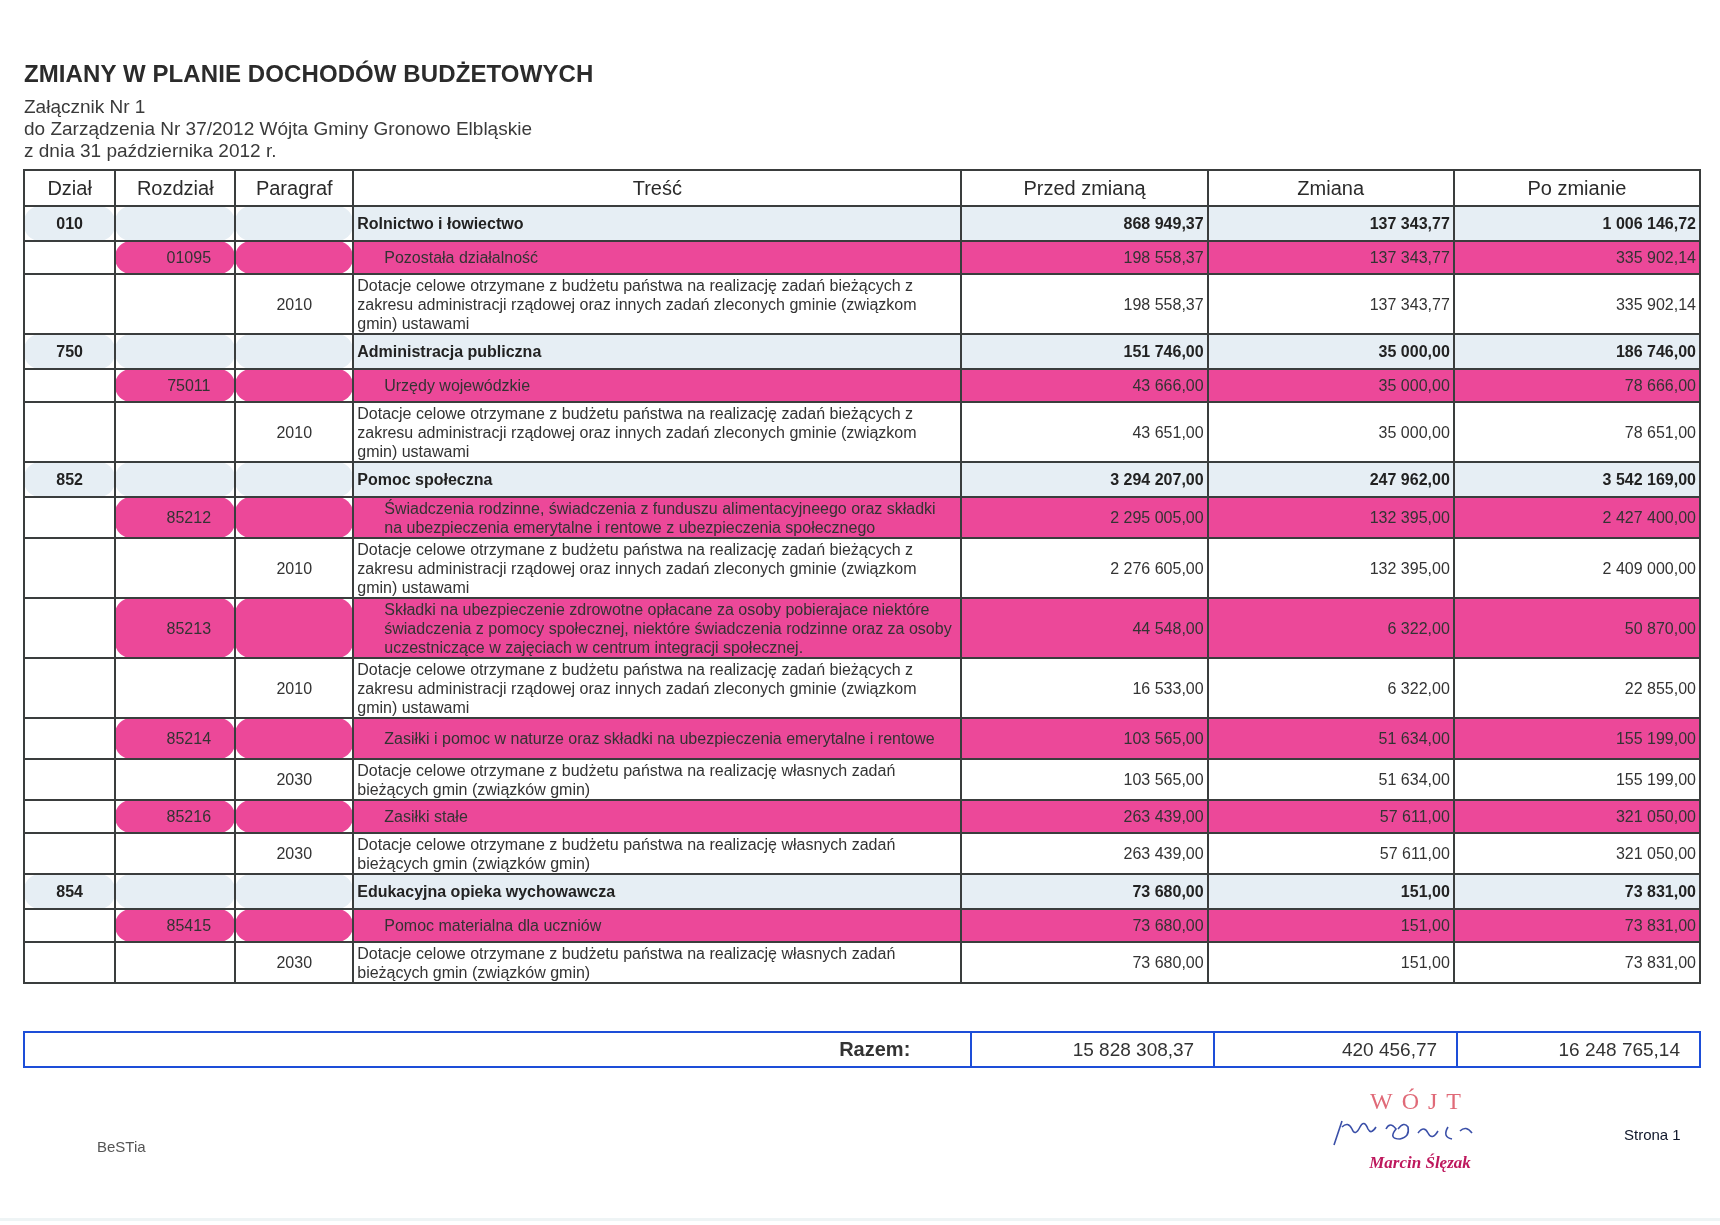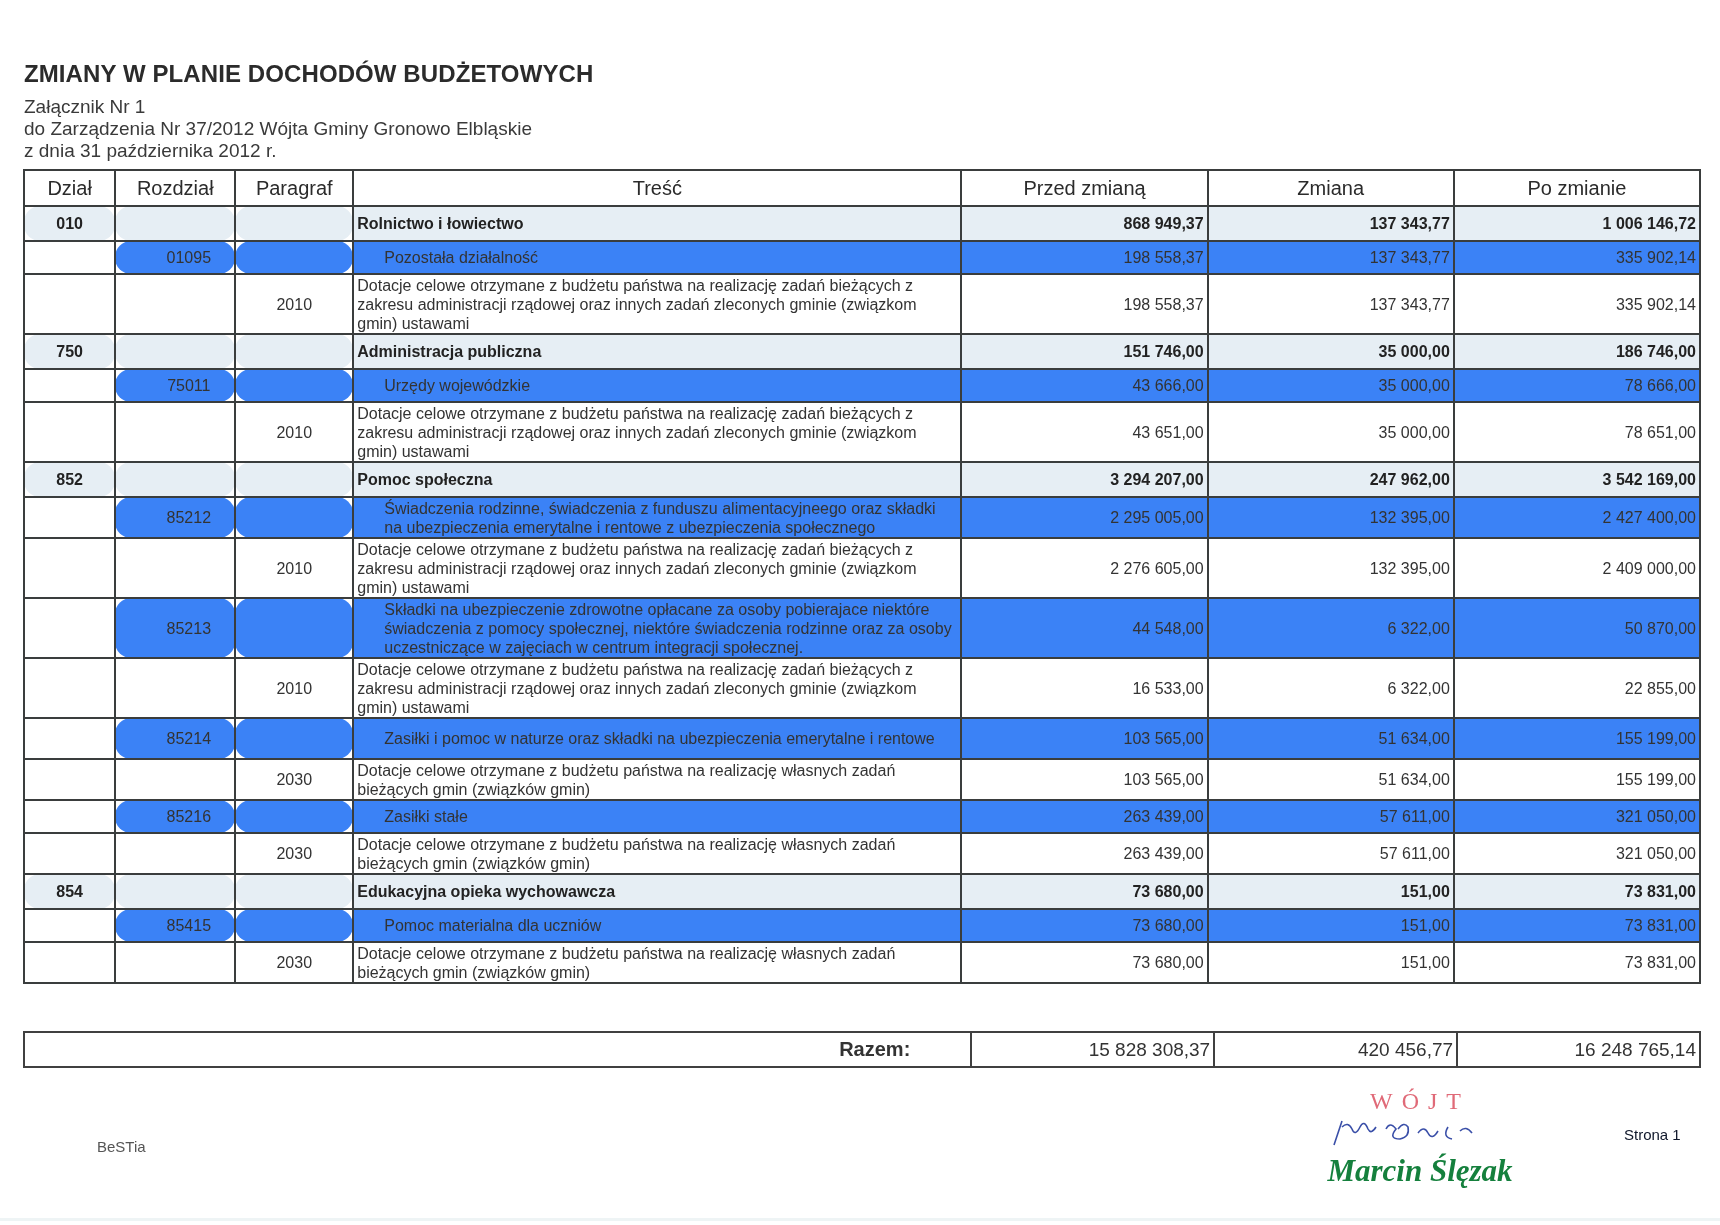--- a/index.html
+++ b/index.html
@@ -18,42 +18,42 @@
   table.main td, table.main th {
     border: 2px solid #3a3d3d; padding: 0 3px; font-size: 16px; color: #333;
     vertical-align: middle; line-height: 19px;
   }
   table.main th { height: 34px; font-size: 20px; font-weight: normal; color: #2b2b2b; background: #fff; }
   .c-dzial { width: 89px; } .c-rozdz { width: 117px; } .c-par { width: 115px; }
   .c-tresc { width: 593px; } .c-przed { width: 240px; } .c-zmiana { width: 240px; } .c-po { width: 240px; }
   td.center { text-align: center; border-radius: 16px; }
   td.num { text-align: right; }
   tr.dzial td { background: #e6eef4; font-weight: bold; color: #222; height: 33px; }
-  tr.rozdz td.shade { background: #3b82f6; padding-left: 30px; }
+  tr.rozdz td.shade { background: #ec4899; padding-left: 30px; }
   tr.rozdz td { height: 31px; }
   tr.par td { height: 58px; }
   tr.par2 td { height: 39px; }
   tr.rozdz3 td { height: 58px; }
   tr.rozdz2 td { height: 39px; }
   td.blank { background: #fff !important; }
   td.tresc { padding-left: 3px; }
 
   table.total {
     position: absolute; left: 23px; top: 1031px; width: 1678px;
     border-collapse: collapse; table-layout: fixed;
   }
-  table.total td { border: 2px solid #404040; height: 33px; font-size: 19px; color: #333; padding: 0 3px; }
+  table.total td { border: 2px solid #1d4ed8; height: 33px; font-size: 19px; color: #333; padding: 0 19px; }
   table.total td.lbl { text-align: right; font-weight: bold; font-size: 20px; padding-right: 60px; }
   table.total td.num { text-align: right; }
 
   .footer-left { position: absolute; left: 97px; top: 1138px; font-size: 15px; color: #555; }
   .footer-right { position: absolute; left: 1624px; top: 1126px; font-size: 15px; color: #0f172a; }
   .stamp { position: absolute; left: 1320px; top: 1088px; width: 200px; text-align: center; }
   .stamp-title { font-family: "Liberation Serif", serif; font-weight: normal; color: #e06a78; font-size: 24px; letter-spacing: 9px; }
-  .stamp-name { font-family: "Liberation Serif", serif; font-style: italic; font-weight: bold; color: #15803d; font-size: 31px; margin-top: 2px; }
+  .stamp-name { font-family: "Liberation Serif", serif; font-style: italic; font-weight: bold; color: #be185d; font-size: 17px; margin-top: 2px; }
   .signature { height: 32px; }
   .bottom-line { position: absolute; left: 0; top: 1218px; width: 1720px; height: 3px; background: #eef4f5; }
 </style>
 </head>
 <body>
 
 <div class="title">ZMIANY W PLANIE DOCHODÓW BUDŻETOWYCH</div>
 <div class="sub sub1">Załącznik Nr 1</div>
 <div class="sub sub2">do Zarządzenia Nr 37/2012 Wójta Gminy Gronowo Elbląskie</div>
 <div class="sub sub3">z dnia 31 października 2012 r.</div>

